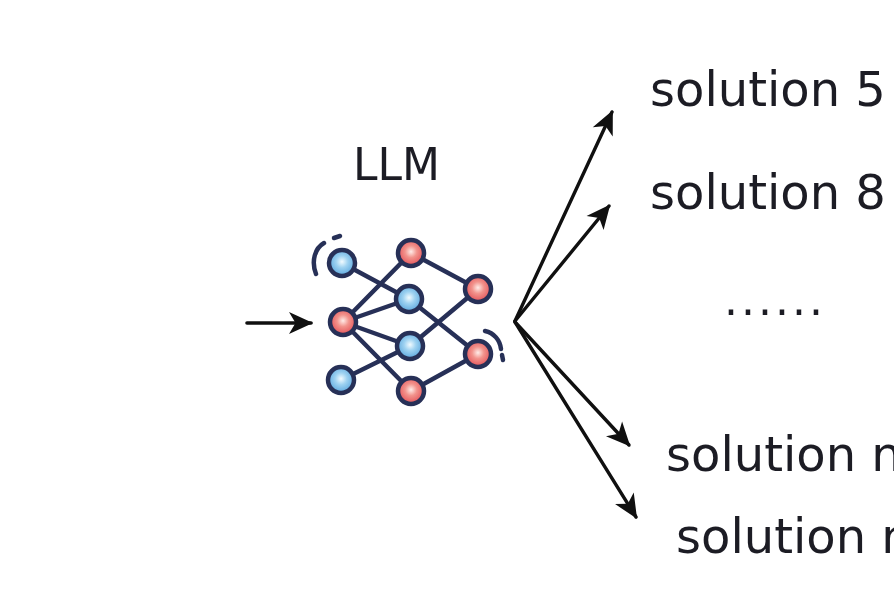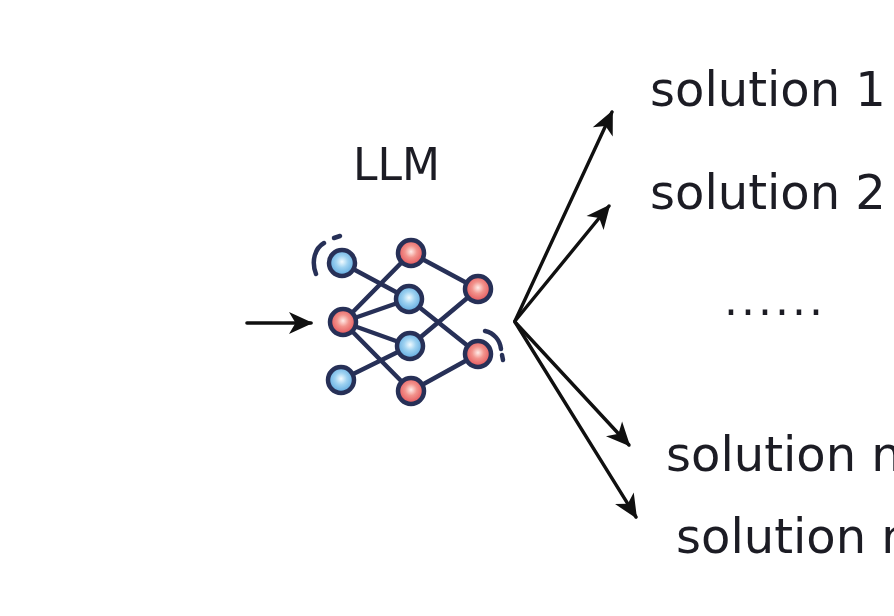--- a/index.html
+++ b/index.html
@@ -102,23 +102,23 @@
       <line x1="515" y1="321" x2="612" y2="112" marker-end="url(#arrowhead)"></line>
       <line x1="515" y1="321" x2="609" y2="206" marker-end="url(#arrowhead)"></line>
       <line x1="515" y1="322" x2="629" y2="445" marker-end="url(#arrowhead)"></line>
       <line x1="515" y1="322" x2="636" y2="517" marker-end="url(#arrowhead)"></line>
     </g>
   </svg>
 
   <div class="label llm-label">LLM</div>
 
 
-  <div class="label sol1">solution 1</div>
+  <div class="label sol1">solution 5</div>
 
-  <div class="label sol2">solution 2</div>
+  <div class="label sol2">solution 8</div>
 
   <div class="label dots">......</div>
 
   <div class="label soln1">solution n</div>
 
   <div class="label soln2">solution n</div>
 
 </div>
 
 </body></html>

